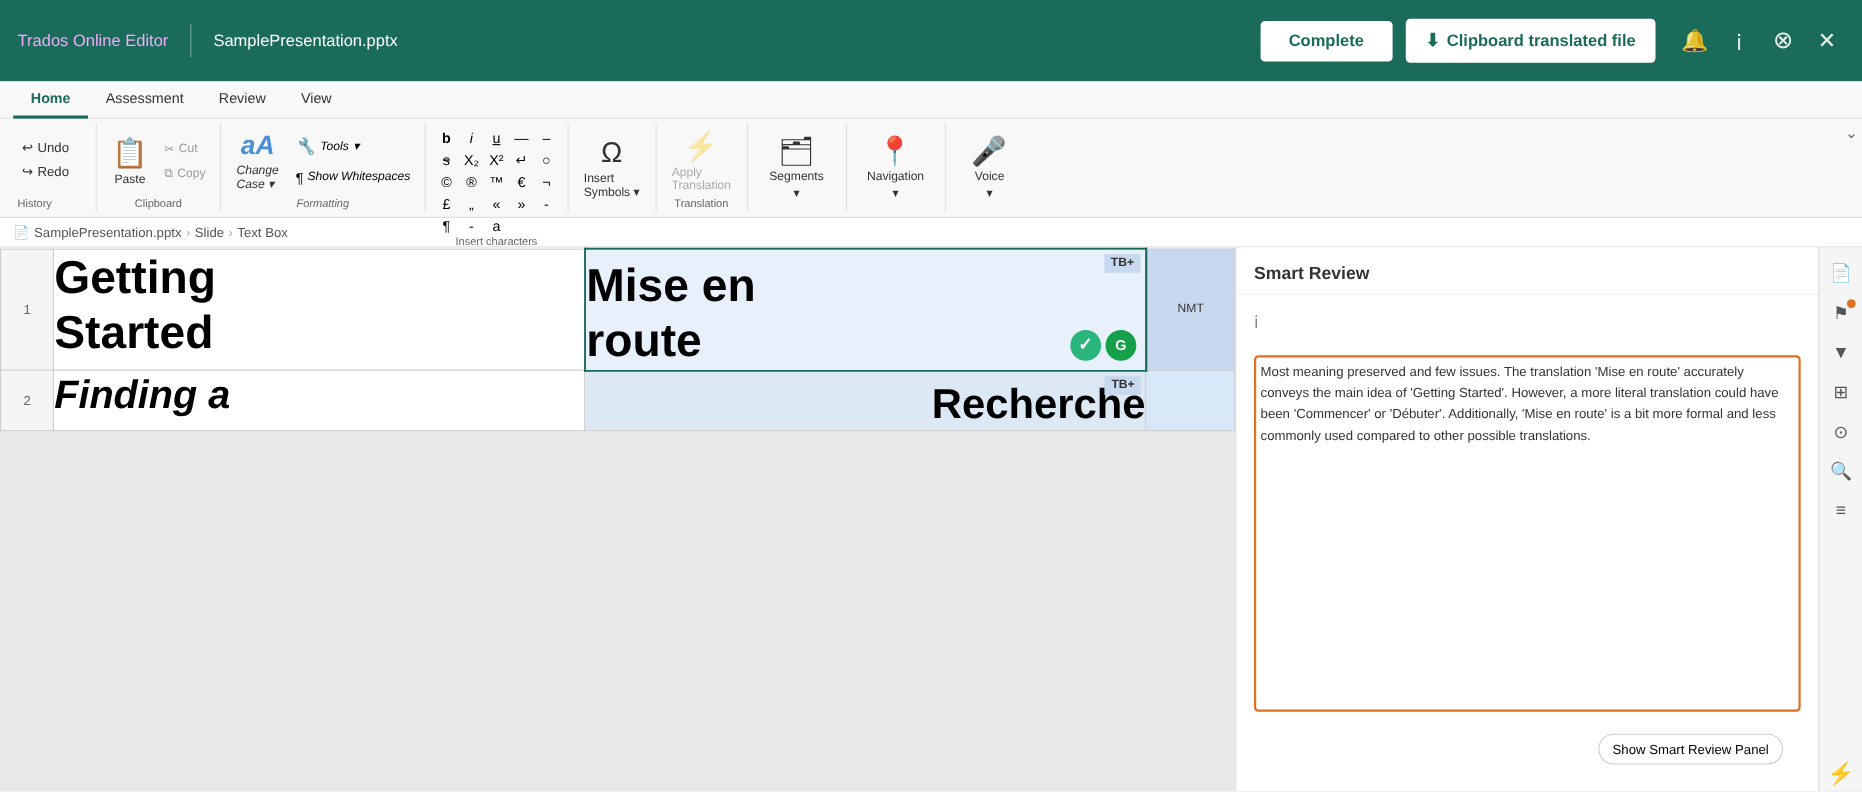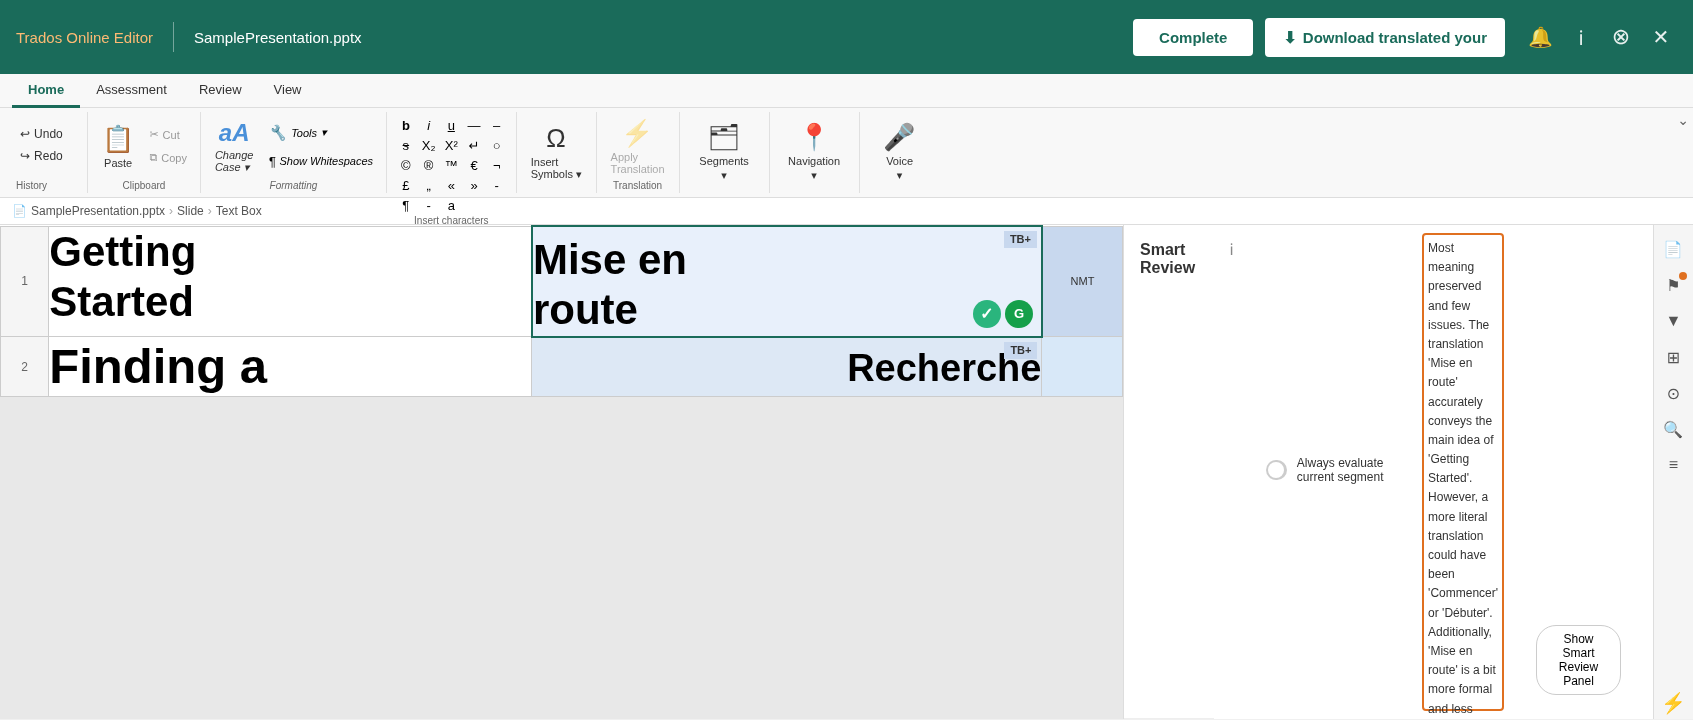--- a/index.html
+++ b/index.html
@@ -8,21 +8,21 @@
     
     .top-bar {
       background: #1a6b5a;
       height: 74px;
       display: flex;
       align-items: center;
       padding: 0 16px;
       gap: 12px;
     }
     .top-bar-app-name {
-      color: #fdba74;
+      color: #f0abfc;
       font-size: 15px;
       font-weight: 400;
       white-space: nowrap;
     }
     .top-bar-divider {
       width: 1px;
       height: 30px;
       background: rgba(255,255,255,0.4);
       margin: 0 8px;
     }
@@ -294,21 +294,21 @@
       font-size: 11px;
       color: #333;
     }
 
     
     .right-panel {
       width: 530px;
       background: white;
       border-left: 1px solid #ddd;
       display: flex;
-      flex-direction: row;
+      flex-direction: column;
     }
     .smart-review-header {
       padding: 16px 16px 8px;
       font-size: 16px;
       font-weight: 600;
       color: #333;
       border-bottom: 1px solid #eee;
     }
     .smart-review-info {
       padding: 12px 16px;
@@ -422,21 +422,21 @@
 <body>
 
 <div class="top-bar">
   <span class="top-bar-app-name">Trados Online Editor</span>
   <div class="top-bar-divider"></div>
   <span class="top-bar-filename">SamplePresentation.pptx</span>
   <div class="top-bar-spacer"></div>
   <button class="btn-complete">Complete</button>
   <button class="btn-download">
     <span style="font-size:16px;">⬇</span>
-    <span>Download translated your</span>
+    <span>Clipboard translated file</span>
   </button>
   <div class="top-bar-icons">
     <div class="top-icon">🔔</div>
     <div class="top-icon">ℹ</div>
     <div class="top-icon" style="font-size:22px;">⊗</div>
     <div class="top-icon">✕</div>
   </div>
 </div>
 
 <div class="ribbon-tabs">
@@ -615,44 +615,38 @@
             <div class="bottom-icons">
               <div class="bottom-icon green">✓</div>
               <div class="bottom-icon grammarly">G</div>
             </div>
           </td>
           <td class="status-cell">NMT</td>
         </tr>
 
         <tr>
           <td class="row-num">2</td>
-          <td class="source-cell" style="font-size:49px;">
+          <td class="source-cell" style="font-size:36px;font-style:italic;">
             Finding a
           </td>
           <td class="target-cell" style="position:relative;">
             <div class="tb-badge">TB+</div>
             <div style="padding-top:8px; font-size:38px;text-align:right;">Recherche</div>
           </td>
           <td class="status-cell tb-plus"></td>
         </tr>
       </tbody>
     </table>
   </div>
 
   <div class="right-panel">
     <div class="smart-review-header">Smart Review</div>
     <div class="smart-review-info">
       <span class="info-icon">ℹ</span>
     </div>
-    <div class="toggle-row">
-      <div class="toggle">
-        <div class="toggle-knob"></div>
-      </div>
-      <span>Always evaluate current segment</span>
-    </div>
     <div class="review-content">
       <span>Most meaning preserved and few issues. The translation 'Mise en route' accurately conveys the main idea of 'Getting Started'. However, a more literal translation could have been 'Commencer' or 'Débuter'. Additionally, 'Mise en route' is a bit more formal and less commonly used compared to other possible translations.</span>
     </div>
     <div style="display:flex; justify-content:flex-end; padding: 4px 16px 12px;">
       <button class="show-smart-btn">Show Smart Review Panel</button>
     </div>
   </div>
 
   <div class="side-icons">
     <div class="side-icon">📄</div>

